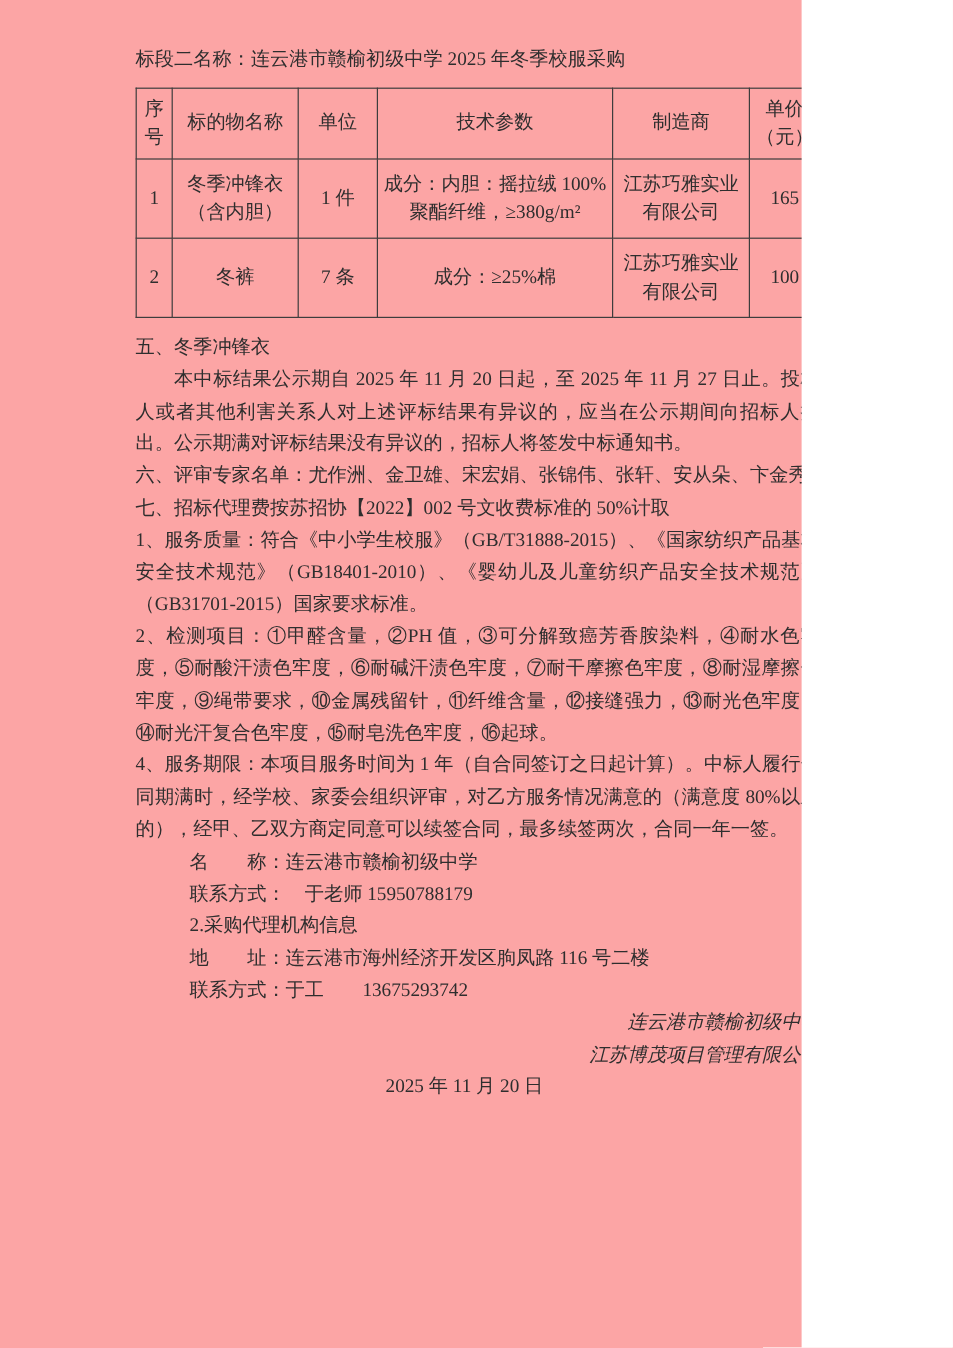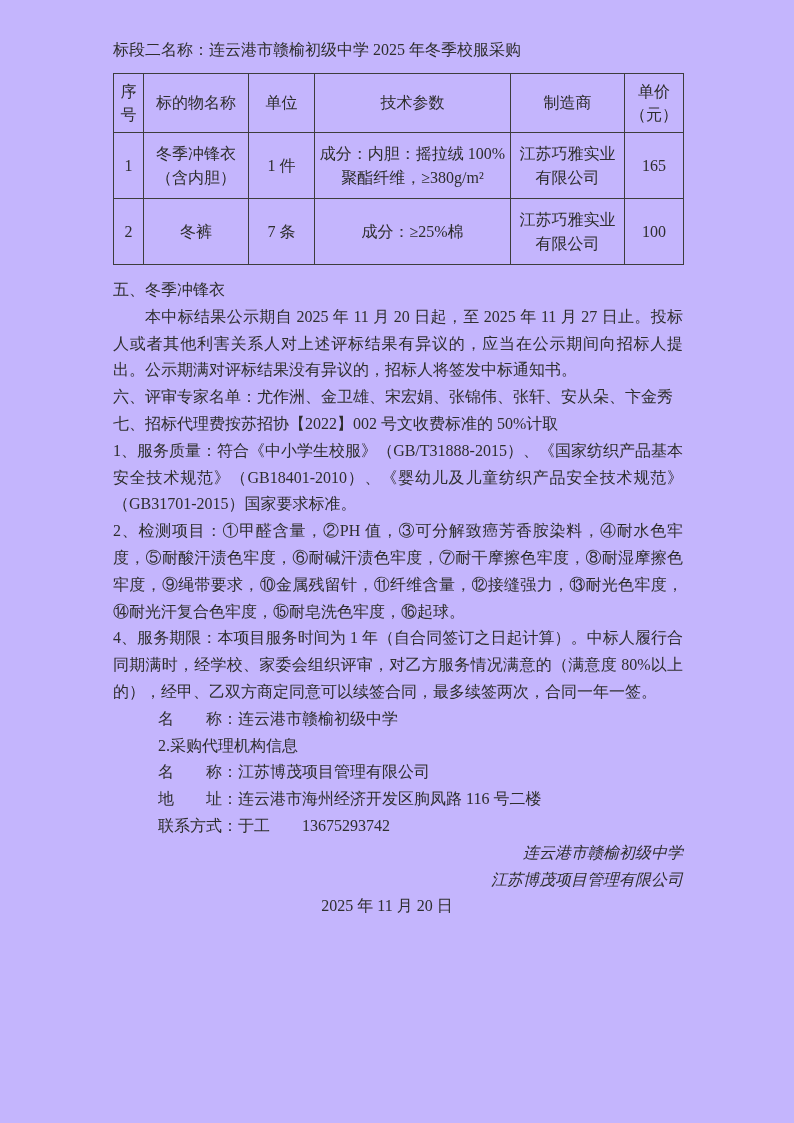--- a/index.html
+++ b/index.html
@@ -1,20 +1,20 @@
 <!DOCTYPE html>
 <html><head>
 <meta charset="utf-8">
 <style>
   html, body { margin: 0; padding: 0; background: #ffffff; }
   .page {
     position: relative;
-    width: 794px;
+    width: 668px;
     height: 1123px;
-    background: #c4b5fd;
+    background: #fca5a5;
     overflow: hidden;
     font-family: "Liberation Serif", "DejaVu Serif", serif;
     color: #2e2e2e;
   }
   .content {
     position: absolute;
     left: 113px;
     top: 38px;
     width: 570px;
   }
@@ -118,22 +118,22 @@
     <div class="body-text">
       <p>五、冬季冲锋衣</p>
       <p class="indent-first">本中标结果公示期自 2025 年 11 月 20 日起，至 2025 年 11 月 27 日止。投标人或者其他利害关系人对上述评标结果有异议的，应当在公示期间向招标人提出。公示期满对评标结果没有异议的，招标人将签发中标通知书。</p>
       <p>六、评审专家名单：尤作洲、金卫雄、宋宏娟、张锦伟、张轩、安从朵、卞金秀</p>
       <p>七、招标代理费按苏招协【2022】002 号文收费标准的 50%计取</p>
       <p>1、服务质量：符合《中小学生校服》（GB/T31888-2015）、《国家纺织产品基本安全技术规范》（GB18401-2010）、《婴幼儿及儿童纺织产品安全技术规范》（GB31701-2015）国家要求标准。</p>
       <p>2、检测项目：①甲醛含量，②PH 值，③可分解致癌芳香胺染料，④耐水色牢度，⑤耐酸汗渍色牢度，⑥耐碱汗渍色牢度，⑦耐干摩擦色牢度，⑧耐湿摩擦色牢度，⑨绳带要求，⑩金属残留针，⑪纤维含量，⑫接缝强力，⑬耐光色牢度，⑭耐光汗复合色牢度，⑮耐皂洗色牢度，⑯起球。</p>
       <p>4、服务期限：本项目服务时间为 1 年（自合同签订之日起计算）。中标人履行合同期满时，经学校、家委会组织评审，对乙方服务情况满意的（满意度 80%以上的），经甲、乙双方商定同意可以续签合同，最多续签两次，合同一年一签。</p>
 
       <p class="contact">名　　称：连云港市赣榆初级中学</p>
+      <p class="contact">联系方式：　于老师 15950788179</p>
       <p class="contact">2.采购代理机构信息</p>
-      <p class="contact">名　　称：江苏博茂项目管理有限公司</p>
       <p class="contact">地　　址：连云港市海州经济开发区朐凤路 116 号二楼</p>
       <p class="contact">联系方式：于工　　13675293742</p>
 
       <p class="sig">连云港市赣榆初级中学</p>
       <p class="sig">江苏博茂项目管理有限公司</p>
       <p class="sig-date">2025 年 11 月 20 日</p>
     </div>
 
   </div>
 </div>

